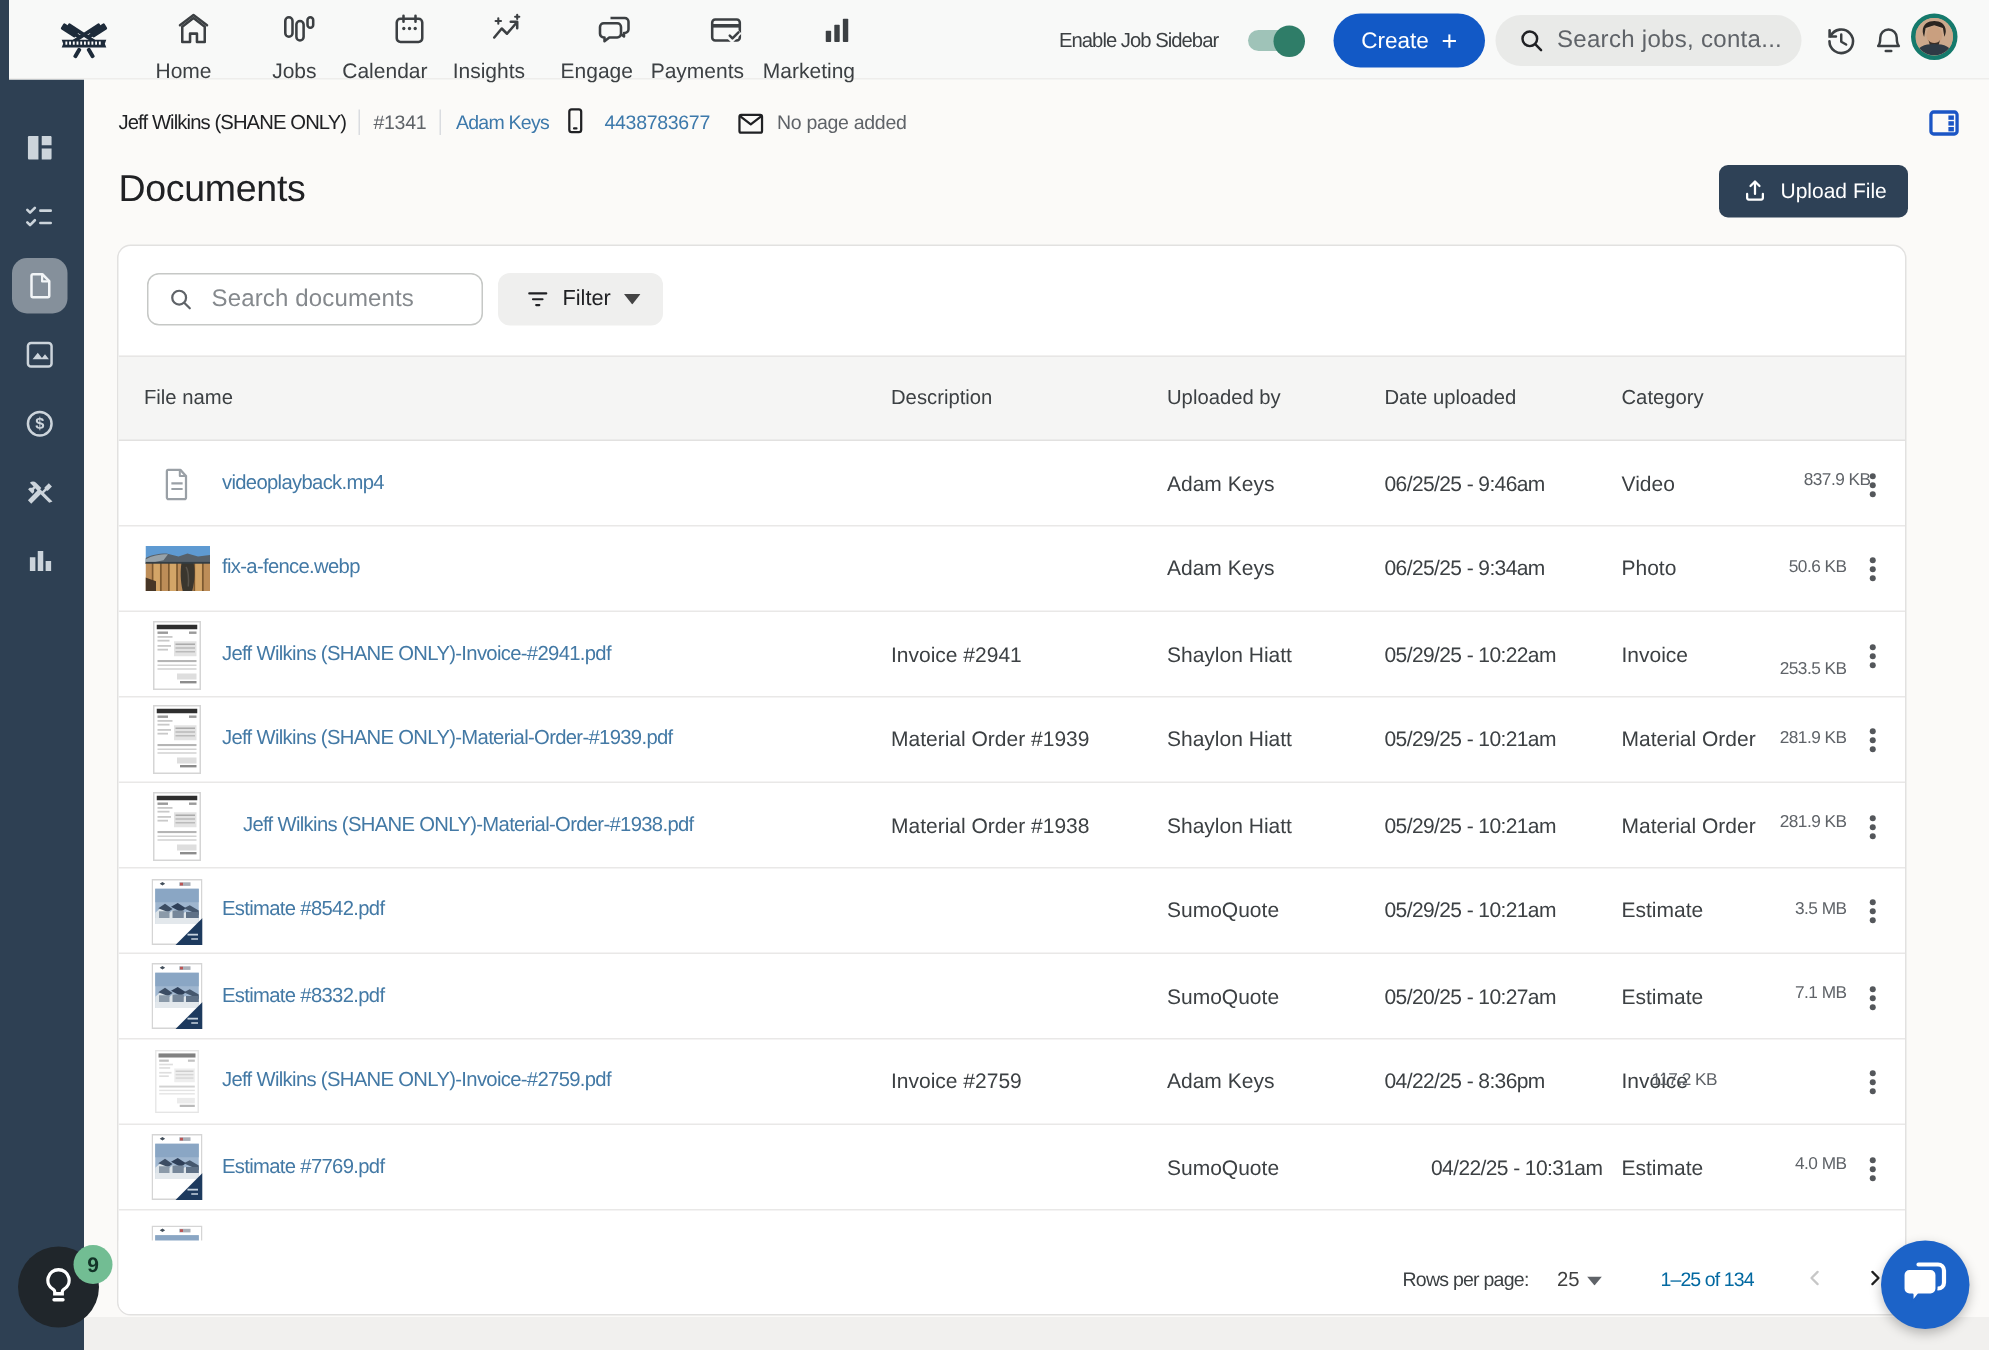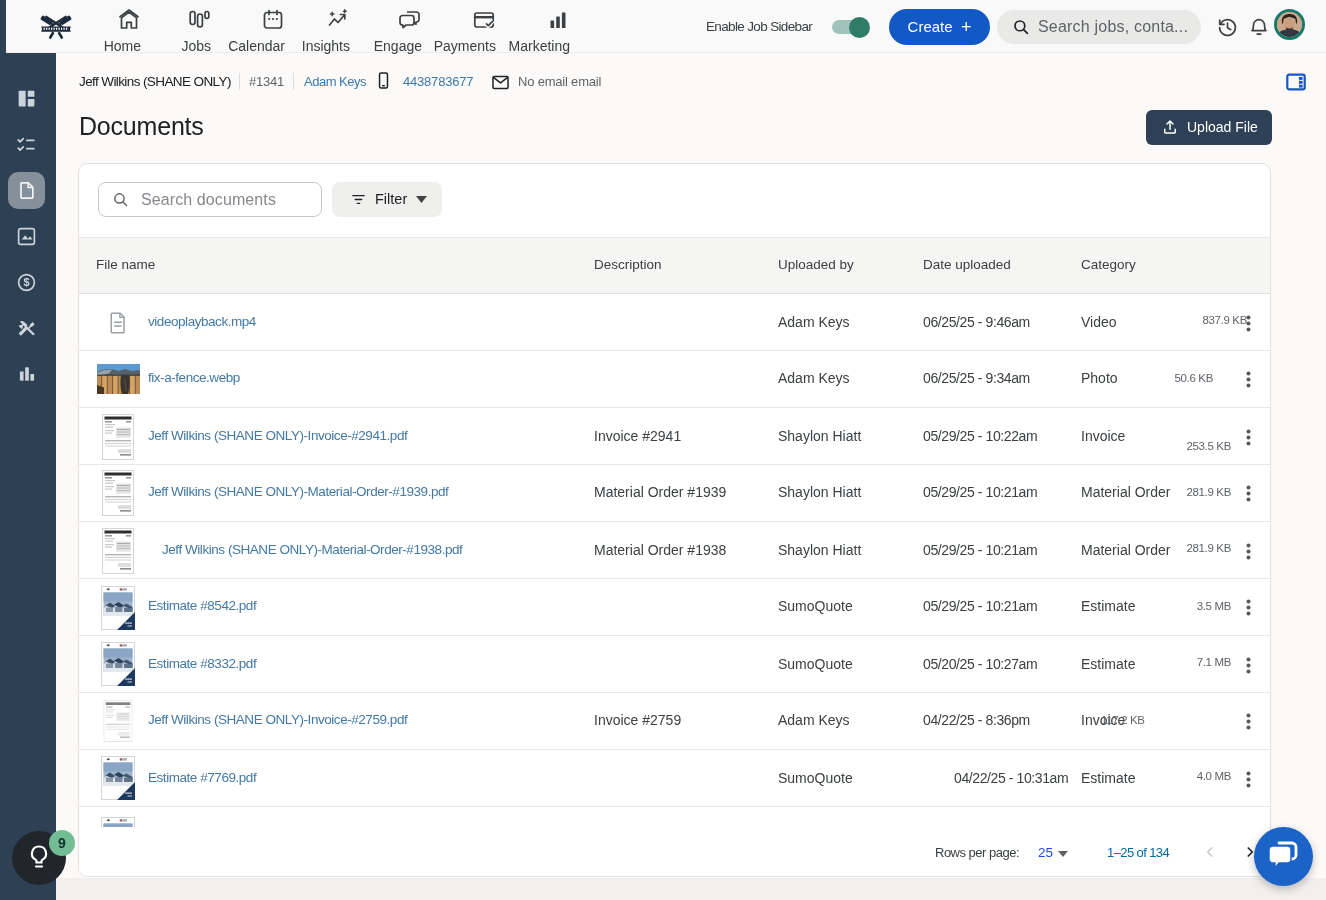--- a/index.html
+++ b/index.html
@@ -161,21 +161,21 @@
 <div class="abs" style="left:304px;top:74px;font-size:13px;letter-spacing:-.5px;color:#3d79ab;z-index:2">Adam Keys</div>
 <svg class="abs" style="left:374px;top:71px;z-index:2" width="19" height="19" viewBox="0 0 24 24" fill="none" stroke="#202124" stroke-width="1.9">
     <rect x="7" y="2.5" width="10" height="19" rx="2"></rect>
     <path d="M11 18.5h2" stroke-linecap="round"></path>
   </svg>
 <div class="abs" style="left:403px;top:74px;font-size:13px;letter-spacing:-.2px;color:#3d79ab;z-index:2">4438783677</div>
 <svg class="abs" style="left:491px;top:73px;z-index:2" width="19" height="19" viewBox="0 0 24 24" fill="none" stroke="#202124" stroke-width="1.9" stroke-linejoin="round">
     <rect x="2.5" y="4.5" width="19" height="15" rx="1.5"></rect>
     <path d="M3 5.5l9 7 9-7"></path>
   </svg>
-<div class="abs" style="left:518px;top:74px;font-size:13px;letter-spacing:-.2px;color:#5f6368;z-index:2">No email email</div>
+<div class="abs" style="left:518px;top:74px;font-size:13px;letter-spacing:-.2px;color:#5f6368;z-index:2">No page added</div>
 <svg class="abs" style="left:1285px;top:71px;z-index:2" width="22" height="22" viewBox="0 0 24 24">
     <rect x="2.5" y="4" width="19" height="16" rx="2" fill="none" stroke="#1b55c5" stroke-width="2.4"></rect>
     <g fill="#1b55c5">
       <rect x="15.2" y="6.5" width="4" height="3.2"></rect>
       <rect x="15.2" y="10.7" width="4" height="3.2"></rect>
       <rect x="15.2" y="14.9" width="4" height="3.2"></rect>
     </g>
   </svg>
 <div class="abs" style="left:79px;top:112px;font-size:25px;color:#202124;font-weight:500;letter-spacing:-.2px;z-index:2">Documents</div>
 <div class="abs" style="left:1146px;top:110px;width:126px;height:35px;border-radius:6px;background:#2e4156;z-index:2;color:#fff">
@@ -295,21 +295,21 @@
       <use href="#dotsv"></use>
     </svg>
 <div class="rowline" style="top:243px"></div>
 <svg class="abs" style="left:18px;top:200px" width="43" height="30">
       <use href="#fencethumb"></use>
     </svg>
 <div class="abs link" style="left:69px;top:206px">fix-a-fence.webp</div>
 <div class="abs cell" style="left:699px;top:206px">Adam Keys</div>
 <div class="abs cell" style="left:844px;top:206px;letter-spacing:-.4px">06/25/25 - 9:34am</div>
 <div class="abs cell" style="left:1002px;top:206px">Photo</div>
-<div class="abs size" style="left:1022px;top:208px;width:112px;text-align:right">50.6 KB</div>
+<div class="abs size" style="left:1022px;top:208px;width:130px;text-align:right">50.6 KB</div>
 <svg class="abs" style="left:1167px;top:207px" width="5" height="17">
       <use href="#dotsv"></use>
     </svg>
 <div class="rowline" style="top:300px"></div>
 <svg class="abs" style="left:23px;top:250px" width="32" height="46">
       <use href="#pdfpage"></use>
     </svg>
 <div class="abs link" style="left:69px;top:264px">Jeff Wilkins (SHANE ONLY)-Invoice-#2941.pdf</div>
 <div class="abs cell" style="left:515px;top:264px">Invoice #2941</div>
 <div class="abs cell" style="left:699px;top:264px">Shaylon Hiatt</div>
@@ -392,21 +392,21 @@
 <div class="abs cell" style="left:1002px;top:606px">Estimate</div>
 <div class="abs size" style="left:1022px;top:606px;width:130px;text-align:right">4.0 MB</div>
 <svg class="abs" style="left:1167px;top:607px" width="5" height="17">
       <use href="#dotsv"></use>
     </svg>
 <svg class="abs" style="left:22px;top:653px" width="34" height="44">
       <use href="#estpage"></use>
     </svg>
 <div class="abs" style="left:0;top:663px;width:1191px;height:50px;background:#fff"></div>
 <div class="abs" style="left:856px;top:681px;font-size:13px;letter-spacing:-.5px;color:#3c4043">Rows per page:</div>
-<div class="abs" style="left:959px;top:681px;font-size:13.5px;color:#1d4ed8">25</div>
+<div class="abs" style="left:959px;top:681px;font-size:13.5px;color:#404040">25</div>
 <svg class="abs" style="left:979px;top:687px" width="10" height="6" viewBox="0 0 10 6">
       <path d="M0 0h10L5 6z" fill="#5f6368"></path>
     </svg>
 <div class="abs" style="left:1028px;top:681px;font-size:13px;letter-spacing:-.6px;color:#0369a1">1–25 of 134</div>
 <svg class="abs" style="left:1124px;top:681px" width="14" height="14" viewBox="0 0 24 24" fill="none" stroke="#c7c7c7" stroke-width="2.6" stroke-linecap="round" stroke-linejoin="round">
       <path d="M15 5l-7 7 7 7"></path>
     </svg>
 <svg class="abs" style="left:1164px;top:681px" width="14" height="14" viewBox="0 0 24 24" fill="none" stroke="#1f1f1f" stroke-width="2.6" stroke-linecap="round" stroke-linejoin="round">
       <path d="M9 5l7 7-7 7"></path>
     </svg>

